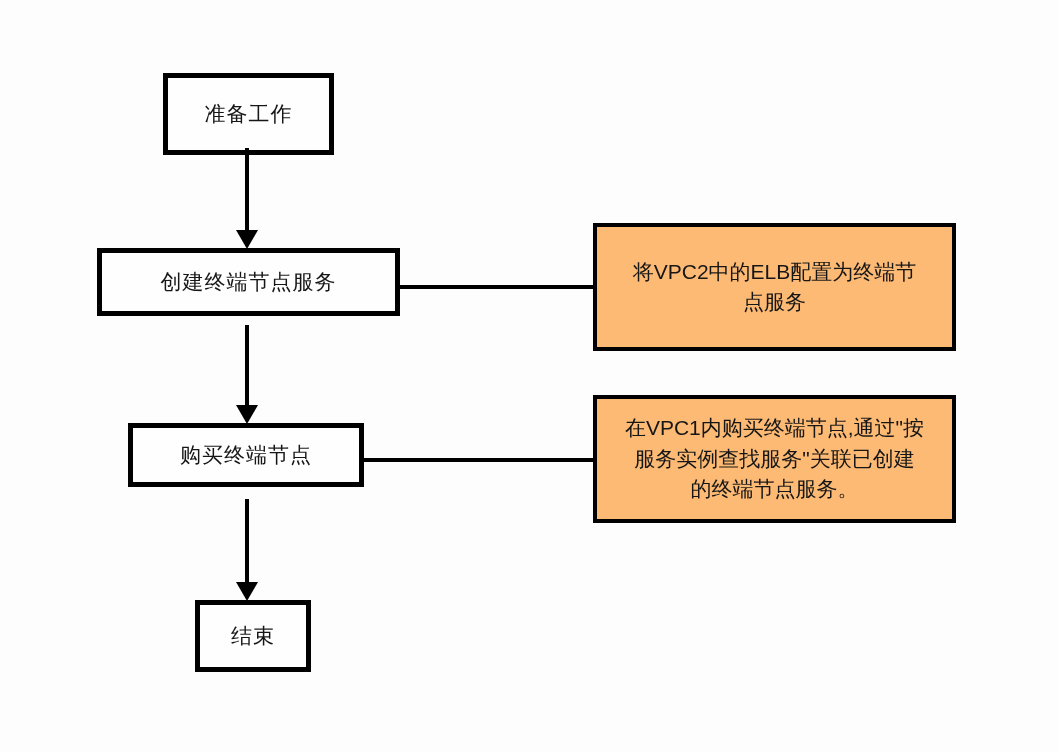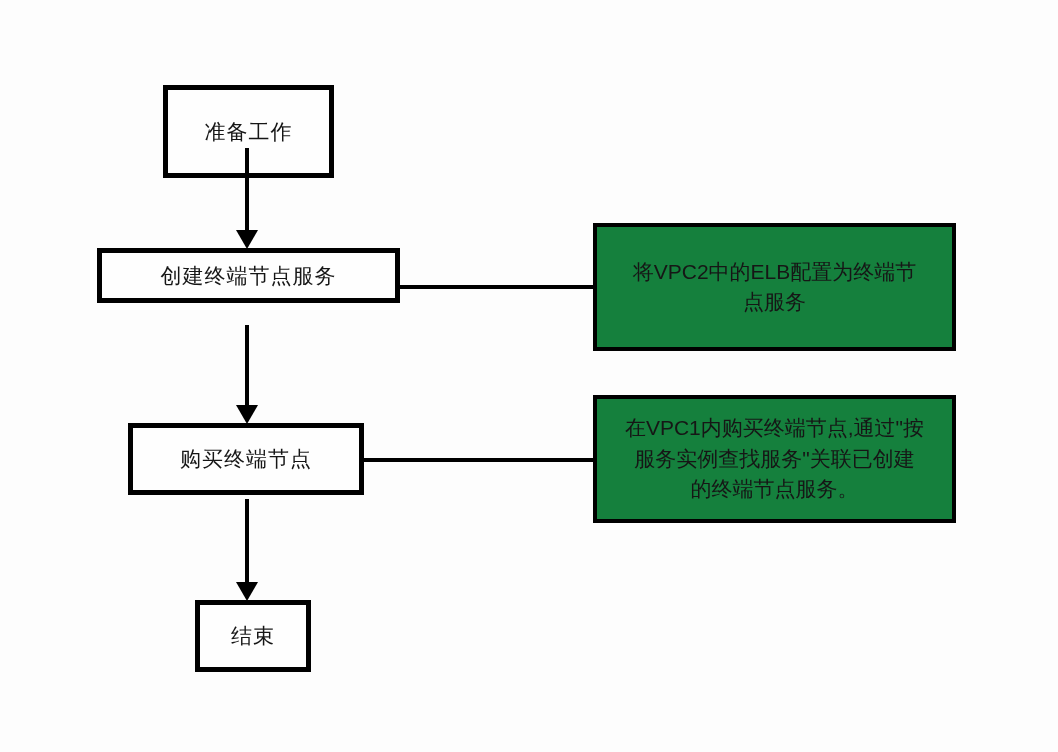--- a/index.html
+++ b/index.html
@@ -25,21 +25,21 @@
     justify-content: center;
     text-align: center;
     font-size: 21px;
     color: #161616;
     letter-spacing: 1px;
   }
   .note {
     position: absolute;
     box-sizing: border-box;
     border: 4px solid #000000;
-    background: #15803d;
+    background: #fdba74;
     display: flex;
     align-items: center;
     justify-content: center;
     text-align: center;
     font-size: 21px;
     line-height: 1.45;
     color: #161616;
     white-space: pre-line;
     padding: 4px 8px;
   }
@@ -64,23 +64,23 @@
     border-right: 11px solid transparent;
     border-top: 19px solid #000000;
   }
   .h-line {
     position: absolute;
     height: 4px;
     background: #000000;
   }
 
   
-  #node-start   { left: 163px; top: 73px;  width: 171px; height: 93px; margin-top: 12px; }
-  #node-create  { left: 97px;  top: 248px; width: 303px; height: 55px; }
-  #node-buy     { left: 128px; top: 423px; width: 236px; height: 72px; }
+  #node-start   { left: 163px; top: 73px;  width: 171px; height: 82px; }
+  #node-create  { left: 97px;  top: 248px; width: 303px; height: 68px; }
+  #node-buy     { left: 128px; top: 423px; width: 236px; height: 64px; }
   #node-end     { left: 195px; top: 600px; width: 116px; height: 72px; }
 
   #note-create  { left: 593px; top: 223px; width: 363px; height: 128px; }
   #note-buy     { left: 593px; top: 395px; width: 363px; height: 128px; }
 
   #arrow-1 { left: 236px; top: 148px; width: 22px; height: 101px; }
   #arrow-2 { left: 236px; top: 325px; width: 22px; height: 99px;  }
   #arrow-3 { left: 236px; top: 499px; width: 22px; height: 102px; }
 
   #conn-1  { left: 400px; top: 285px; width: 193px; }

